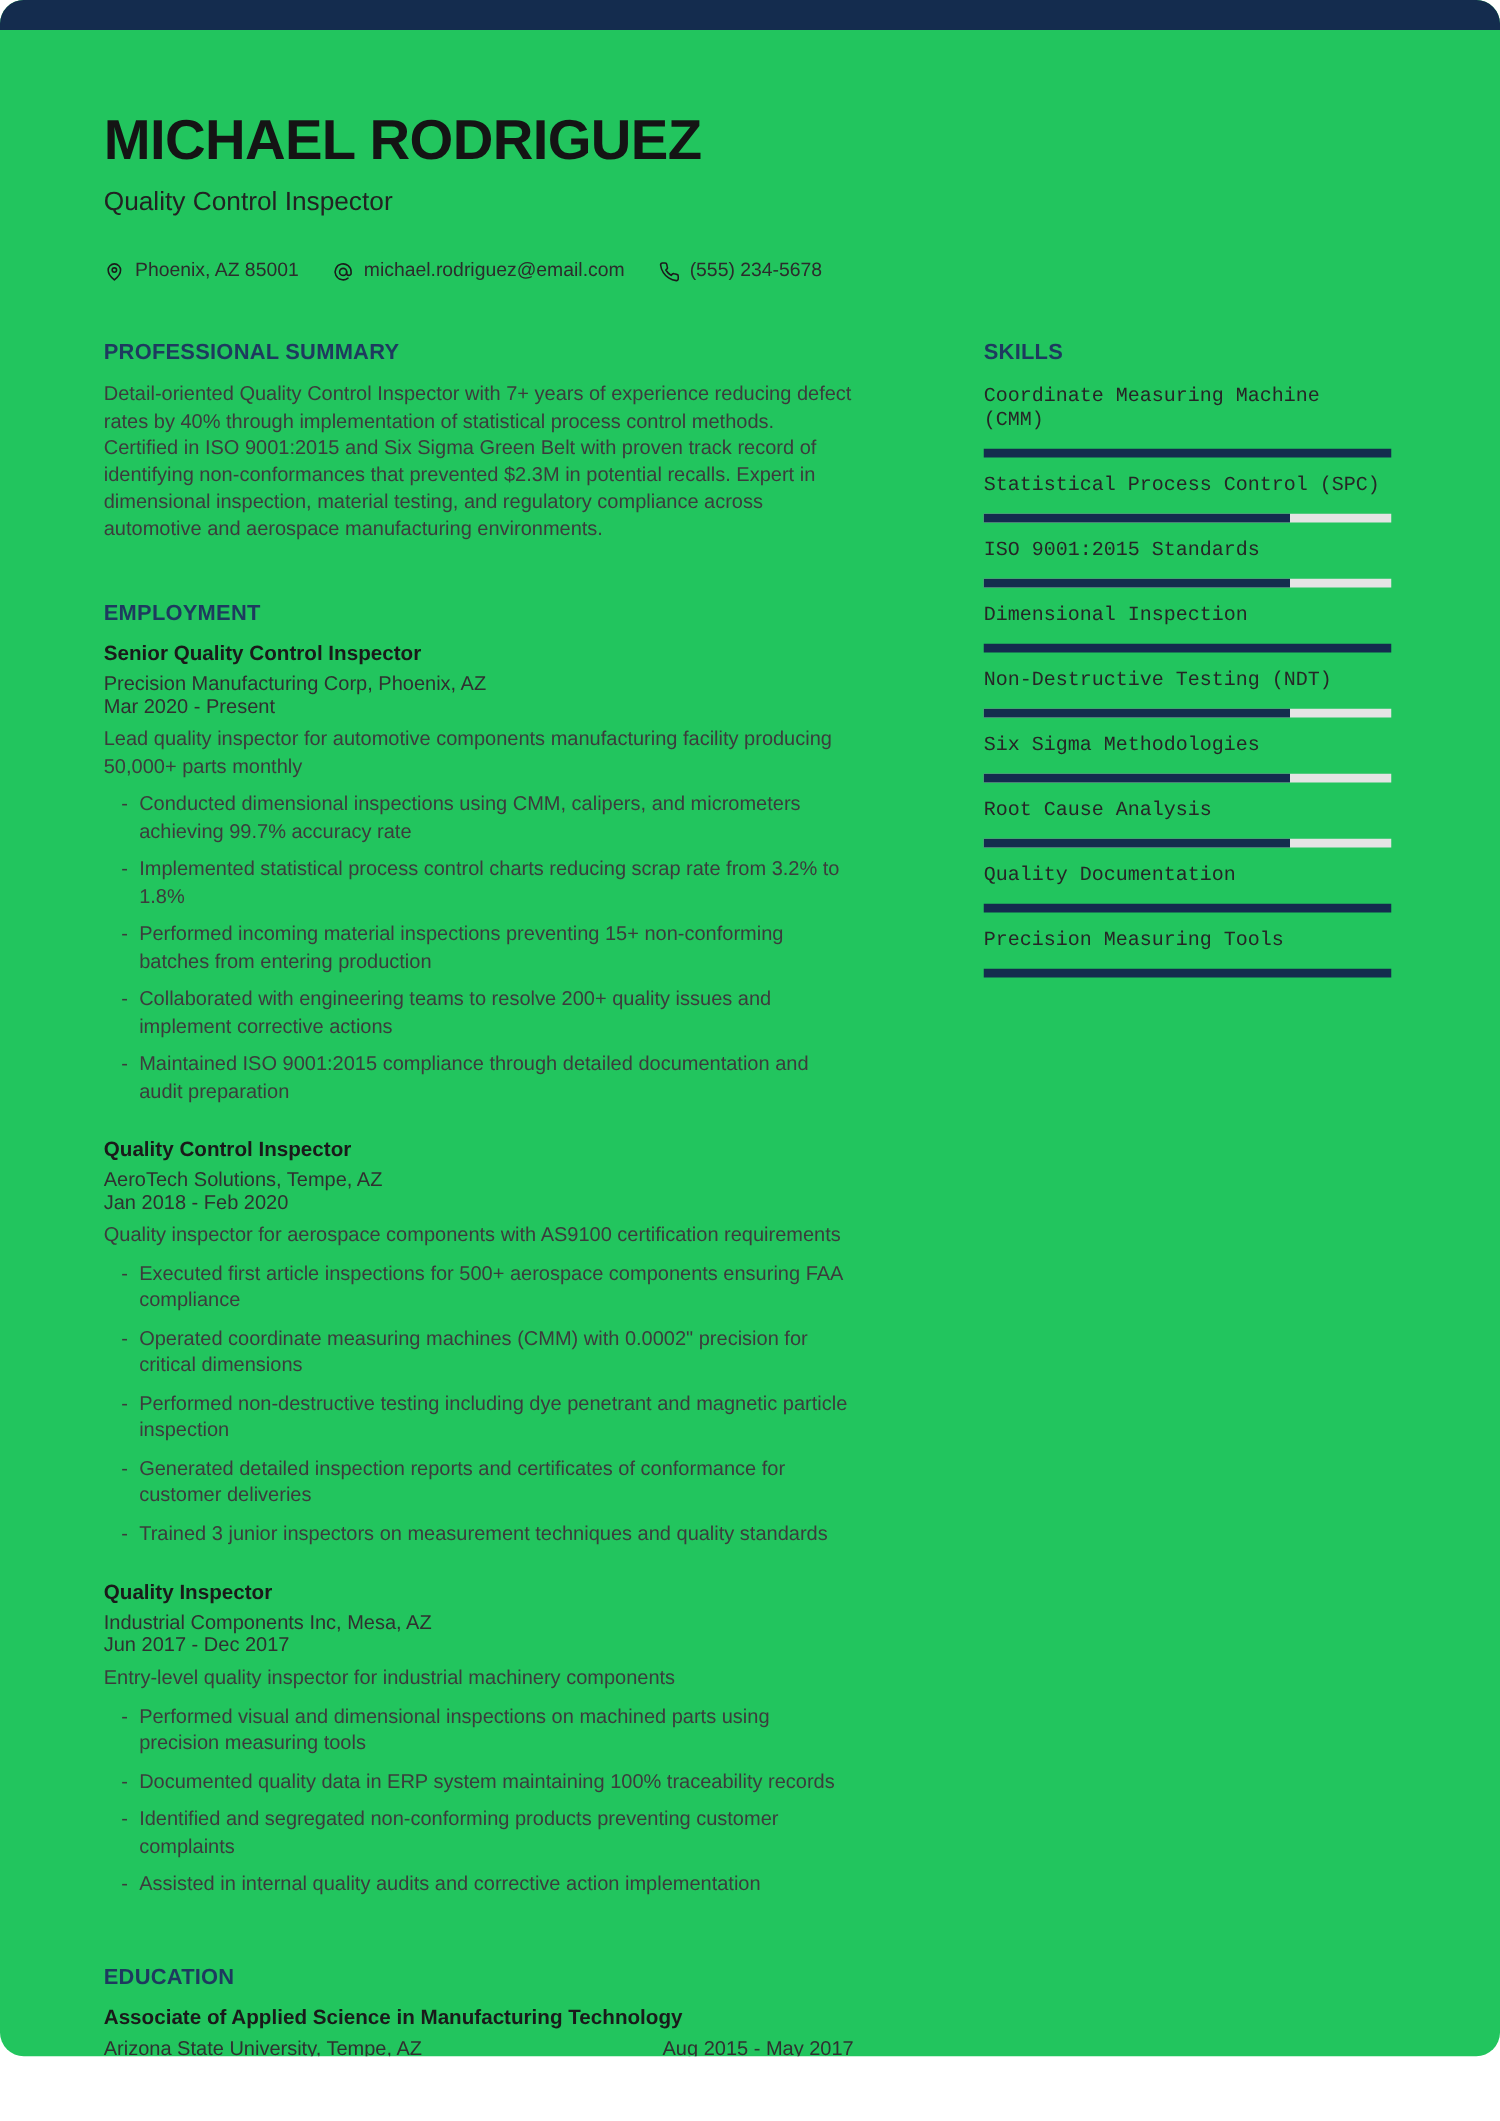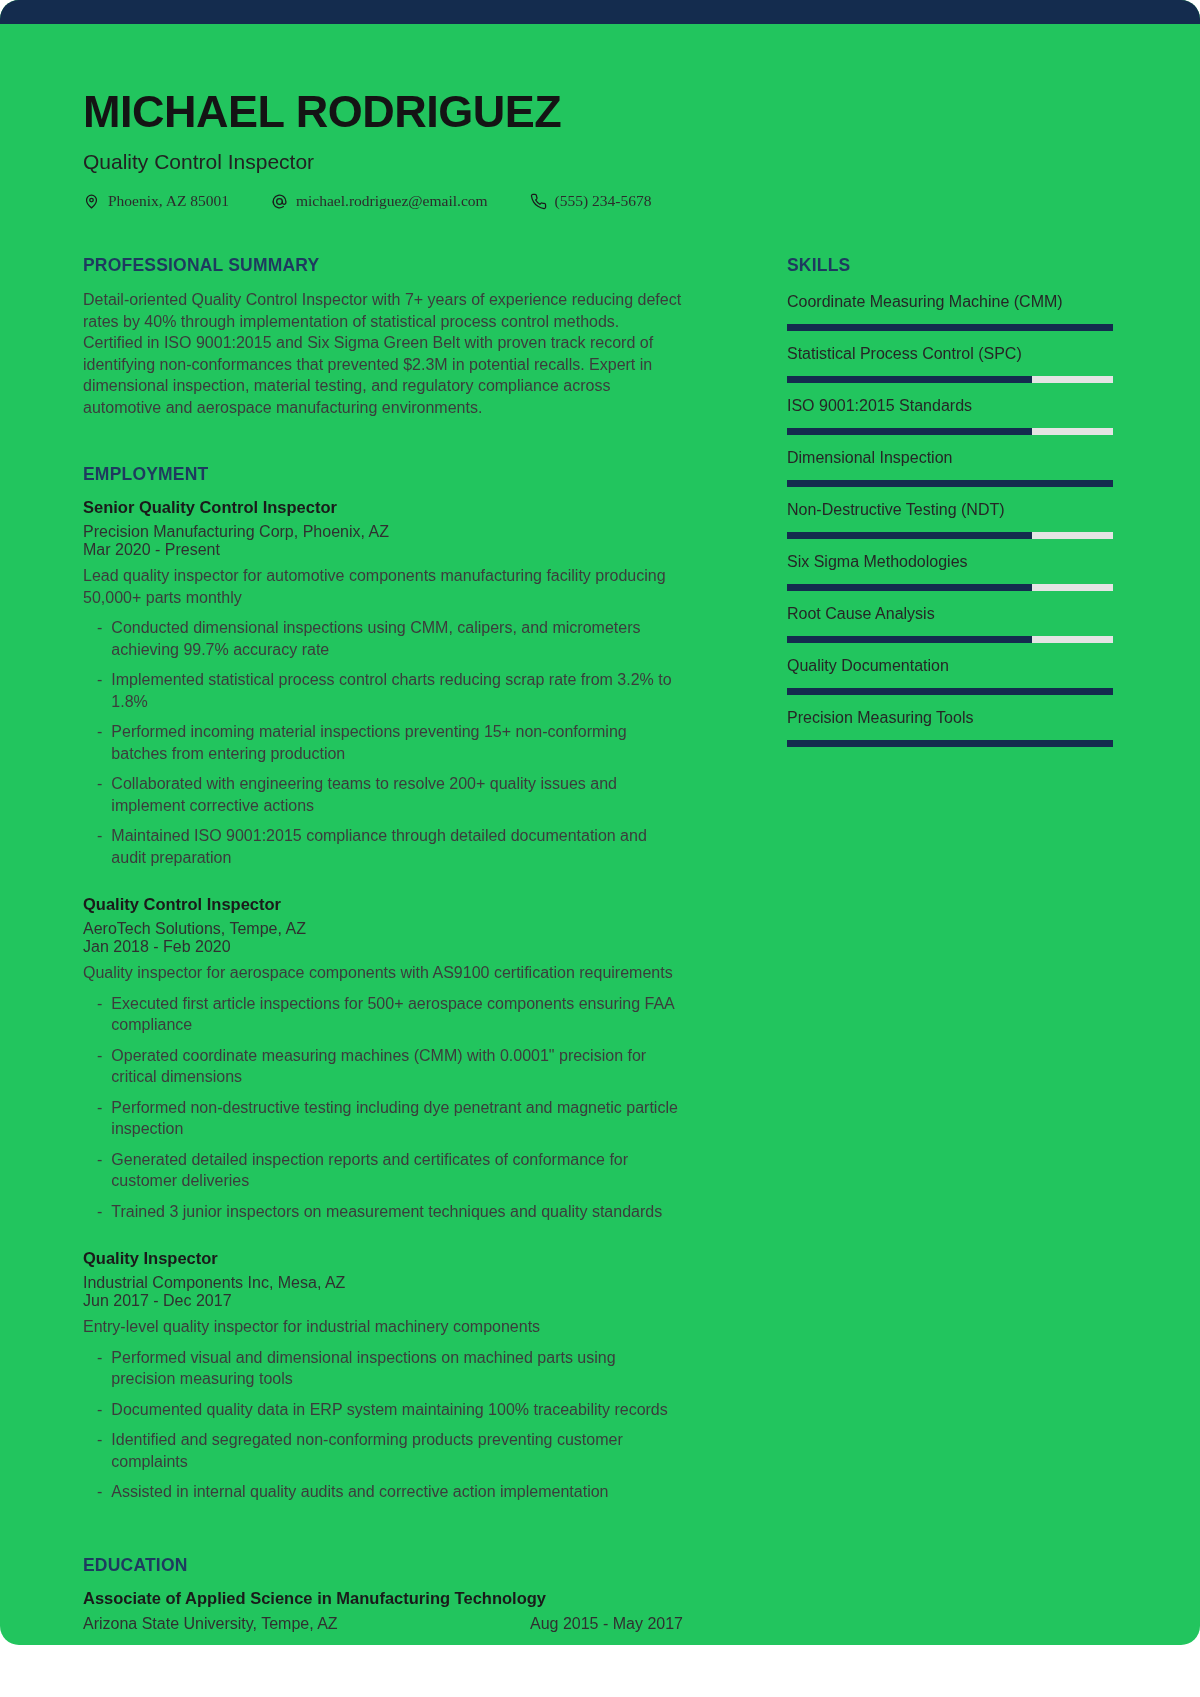--- a/index.html
+++ b/index.html
@@ -17,21 +17,21 @@
   }
   .page { width: 1200px; height: 1645px; overflow: hidden; background: #22c55e; position: relative; border-radius: 19px; }
   .top-bar { width: 100%; height: 24px; background: var(--bar-fill); }
 
   header { padding: 64px 87px 0 83px; }
   h1.name {
     margin: 0; font-size: 45px; font-weight: 800; letter-spacing: -0.5px;
     color: #141414; line-height: 1.05;
   }
   .subtitle { margin-top: 15px; font-size: 21px; color: #222222; }
-  .contact-row { margin-top: 18px; display: flex; align-items: center; gap: 42px; font-size: 15.5px; color: #2c2c2c; font-family: Liberation Serif, serif; }
+  .contact-row { margin-top: 34px; display: flex; align-items: center; gap: 27px; font-size: 15.5px; color: #2c2c2c; }
   .contact-item { display: inline-flex; align-items: center; gap: 8px; }
   .contact-item svg { display: block; }
 
   main { display: flex; justify-content: space-between; padding: 45px 87px 0 83px; }
   .left-col { width: 600px; }
   .right-col { width: 326px; }
 
   h2.section-heading {
     margin: 0 0 13px 0; font-size: 17.5px; font-weight: 700;
     color: var(--accent); letter-spacing: 0.2px;
@@ -46,21 +46,21 @@
   ul.bullets { margin: 2px 0 0 0; padding: 0 0 0 14px; list-style: none; }
   ul.bullets li { display: flex; gap: 9px; margin-top: 9px; font-size: 16px; line-height: 21.5px; color: #3c3c3c; }
   .dash { flex: 0 0 auto; }
   .bullet-text { flex: 1 1 auto; }
 
   .section-education { margin-top: 52px; }
   .degree { font-size: 16.5px; font-weight: 700; color: #1a1a1a; margin: 0 0 7px 0; }
   .edu-meta { display: flex; justify-content: space-between; font-size: 16px; color: #303030; }
 
   .skills-list { margin-top: 16px; }
-  .skill { margin-bottom: 13px; }
+  .skill { margin-bottom: 13px; font-family: Liberation Mono, monospace; }
   .skill-label { font-size: 16px; color: #262626; line-height: 19px; margin-bottom: 13px; }
   .skill-bar { width: 100%; height: 7px; background: var(--bar-track); position: relative; }
   .skill-bar-fill { height: 100%; background: var(--bar-fill); }
 </style>
 </head>
 <body>
 
 <div class="page">
   <div class="top-bar" style="background: rgb(20, 44, 78);"></div>
 
@@ -150,21 +150,21 @@
     </div>
     <p class="job-desc">Quality inspector for aerospace components with AS9100 certification requirements</p>
     <ul class="bullets">
   <li>
     <span class="dash">-</span>
     <span class="bullet-text">Executed first article inspections for 500+ aerospace components ensuring FAA compliance</span>
   </li>
 
   <li>
     <span class="dash">-</span>
-    <span class="bullet-text">Operated coordinate measuring machines (CMM) with 0.0001" precision for critical dimensions</span>
+    <span class="bullet-text">Operated coordinate measuring machines (CMM) with 0.0002" precision for critical dimensions</span>
   </li>
 
   <li>
     <span class="dash">-</span>
     <span class="bullet-text">Performed non-destructive testing including dye penetrant and magnetic particle inspection</span>
   </li>
 
   <li>
     <span class="dash">-</span>
     <span class="bullet-text">Generated detailed inspection reports and certificates of conformance for customer deliveries</span>

